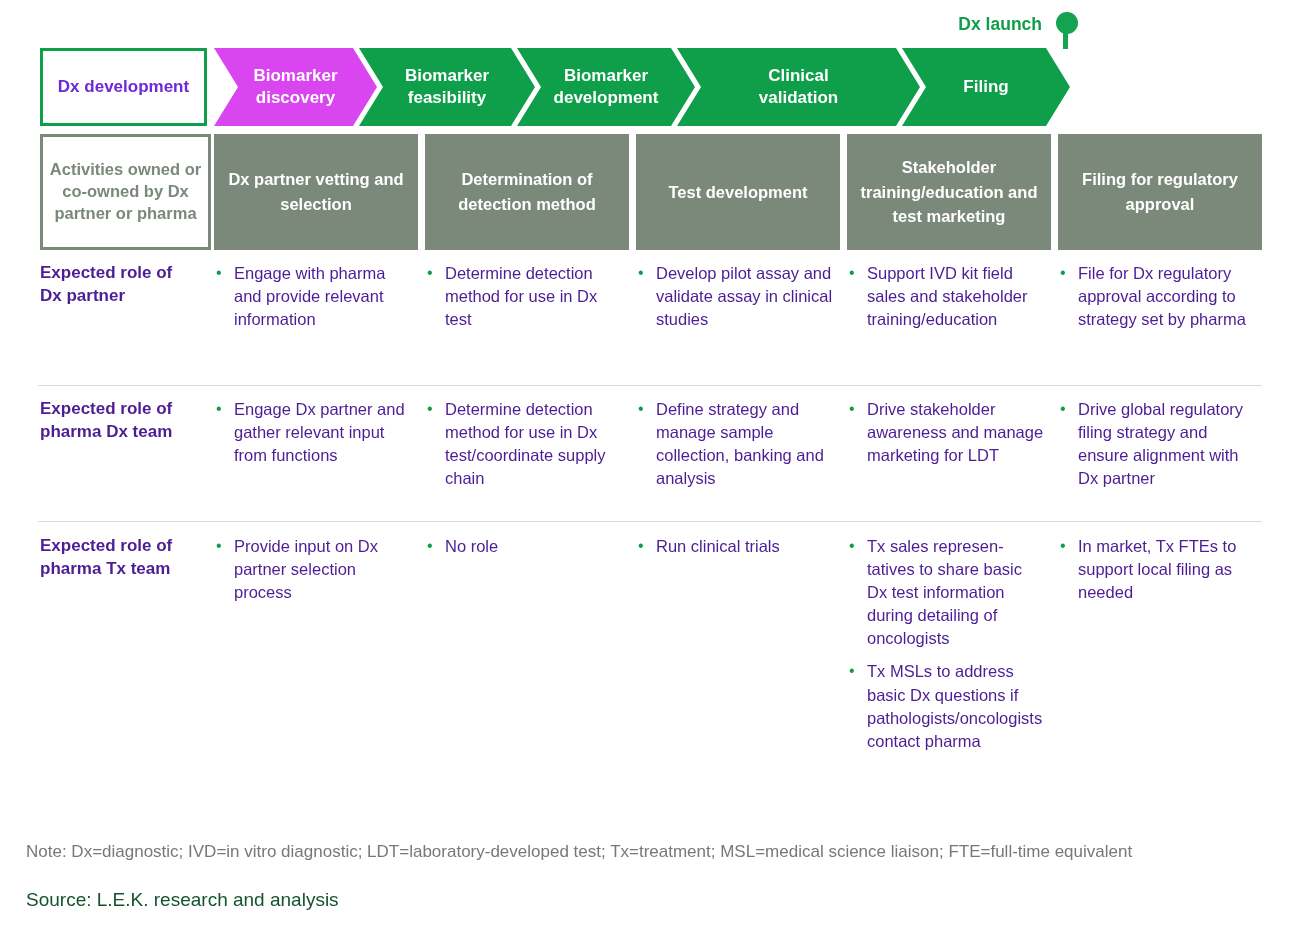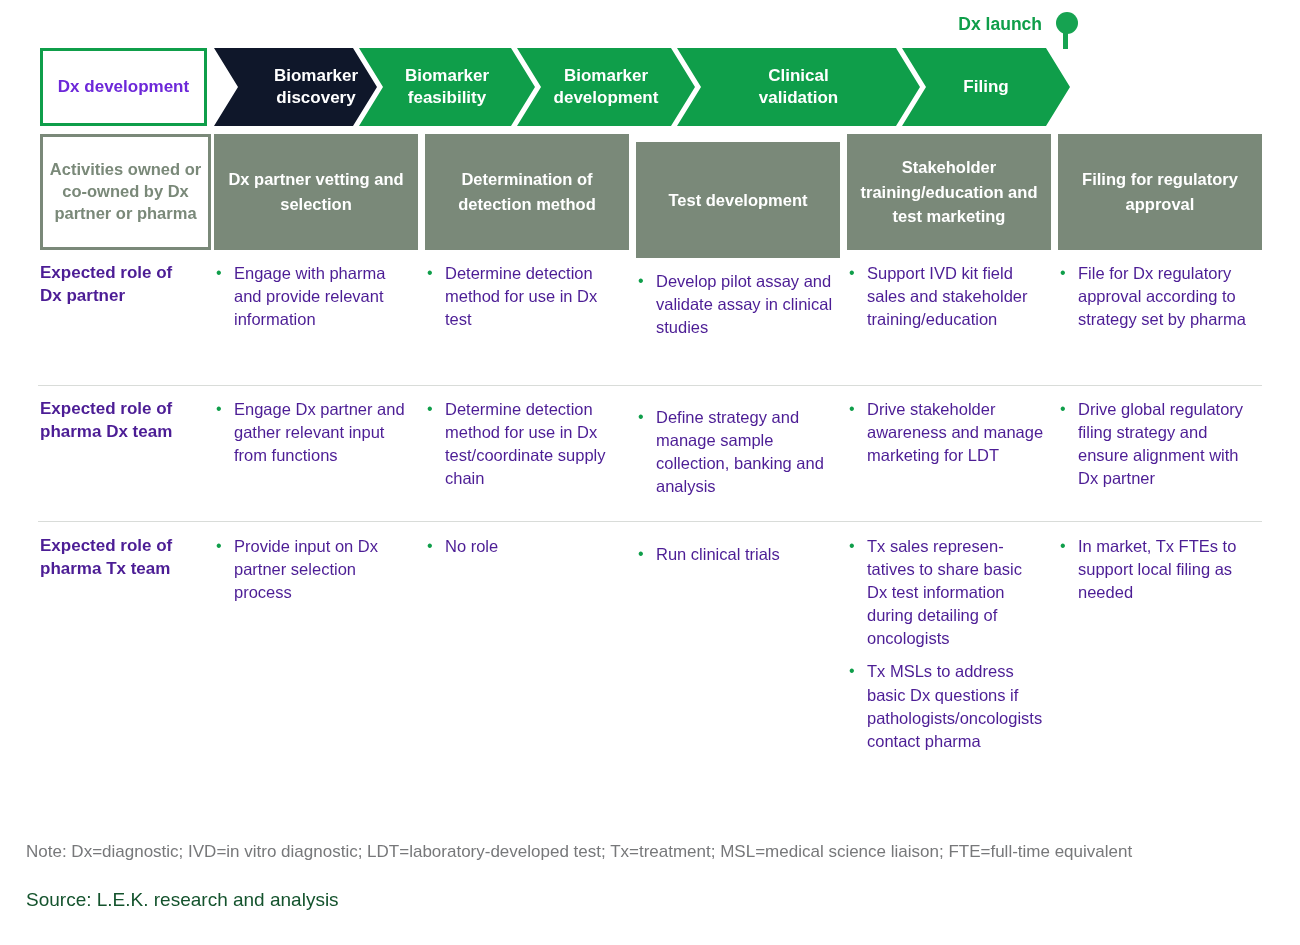--- a/index.html
+++ b/index.html
@@ -12,21 +12,21 @@
     position:absolute;left:40px;top:48px;width:161px;height:72px;
     border:3px solid #0f9e4a;display:flex;align-items:center;justify-content:center;
     text-align:center;color:#6d28d9;font-weight:bold;font-size:17px;line-height:1.35;
   }
   .chev{
     position:absolute;top:48px;height:78px;display:flex;align-items:center;justify-content:center;
     color:#ffffff;font-weight:600;font-size:17px;line-height:1.3;text-align:center;
     clip-path:polygon(0 0, calc(100% - 24px) 0, 100% 50%, calc(100% - 24px) 100%, 0 100%, 24px 50%);
   }
   .chev.dark{background:#0f9e4a;}
-  .chev.light{background:#0f172a;justify-content:flex-end;}
+  .chev.light{background:#d946ef;}
   .chev .inner{display:inline-block;max-width:122px;}
   .chev.wide .inner{max-width:130px;}
   
   .launch-label{
     position:absolute;left:880px;top:14px;width:162px;text-align:right;
     color:#0f9e4a;font-weight:bold;font-size:17.5px;
   }
   .pin-head{position:absolute;left:1056px;top:12px;width:22px;height:22px;border-radius:50%;background:#16a351;}
   .pin-stem{position:absolute;left:1063px;top:32px;width:5px;height:17px;background:#16a351;}
   
@@ -36,21 +36,21 @@
     text-align:center;color:#7a8979;font-weight:600;font-size:16.5px;line-height:1.33;padding:0 2px;box-sizing:content-box;
   }
   .act-box{
     position:absolute;top:134px;height:116px;background:#7a8979;
     display:flex;align-items:center;justify-content:center;text-align:center;
     color:#ffffff;font-weight:600;font-size:16.5px;line-height:1.5;padding:0 10px;box-sizing:border-box;
   }
   
   .c1{left:214px;width:204px;}
   .c2{left:425px;width:204px;}
-  .c3{left:636px;width:204px;margin-top:8px;}
+  .c3{left:636px;width:204px;}
   .c4{left:847px;width:204px;}
   .c5{left:1058px;width:204px;}
   
   .body-row{position:absolute;left:0;width:1300px;}
   .row-label{
     position:absolute;left:40px;width:150px;color:#4c1d95;font-weight:bold;
     font-size:17px;line-height:1.35;
   }
   .cell{position:absolute;top:0;}
   .cell ul{margin:0;padding:0;list-style:none;}

